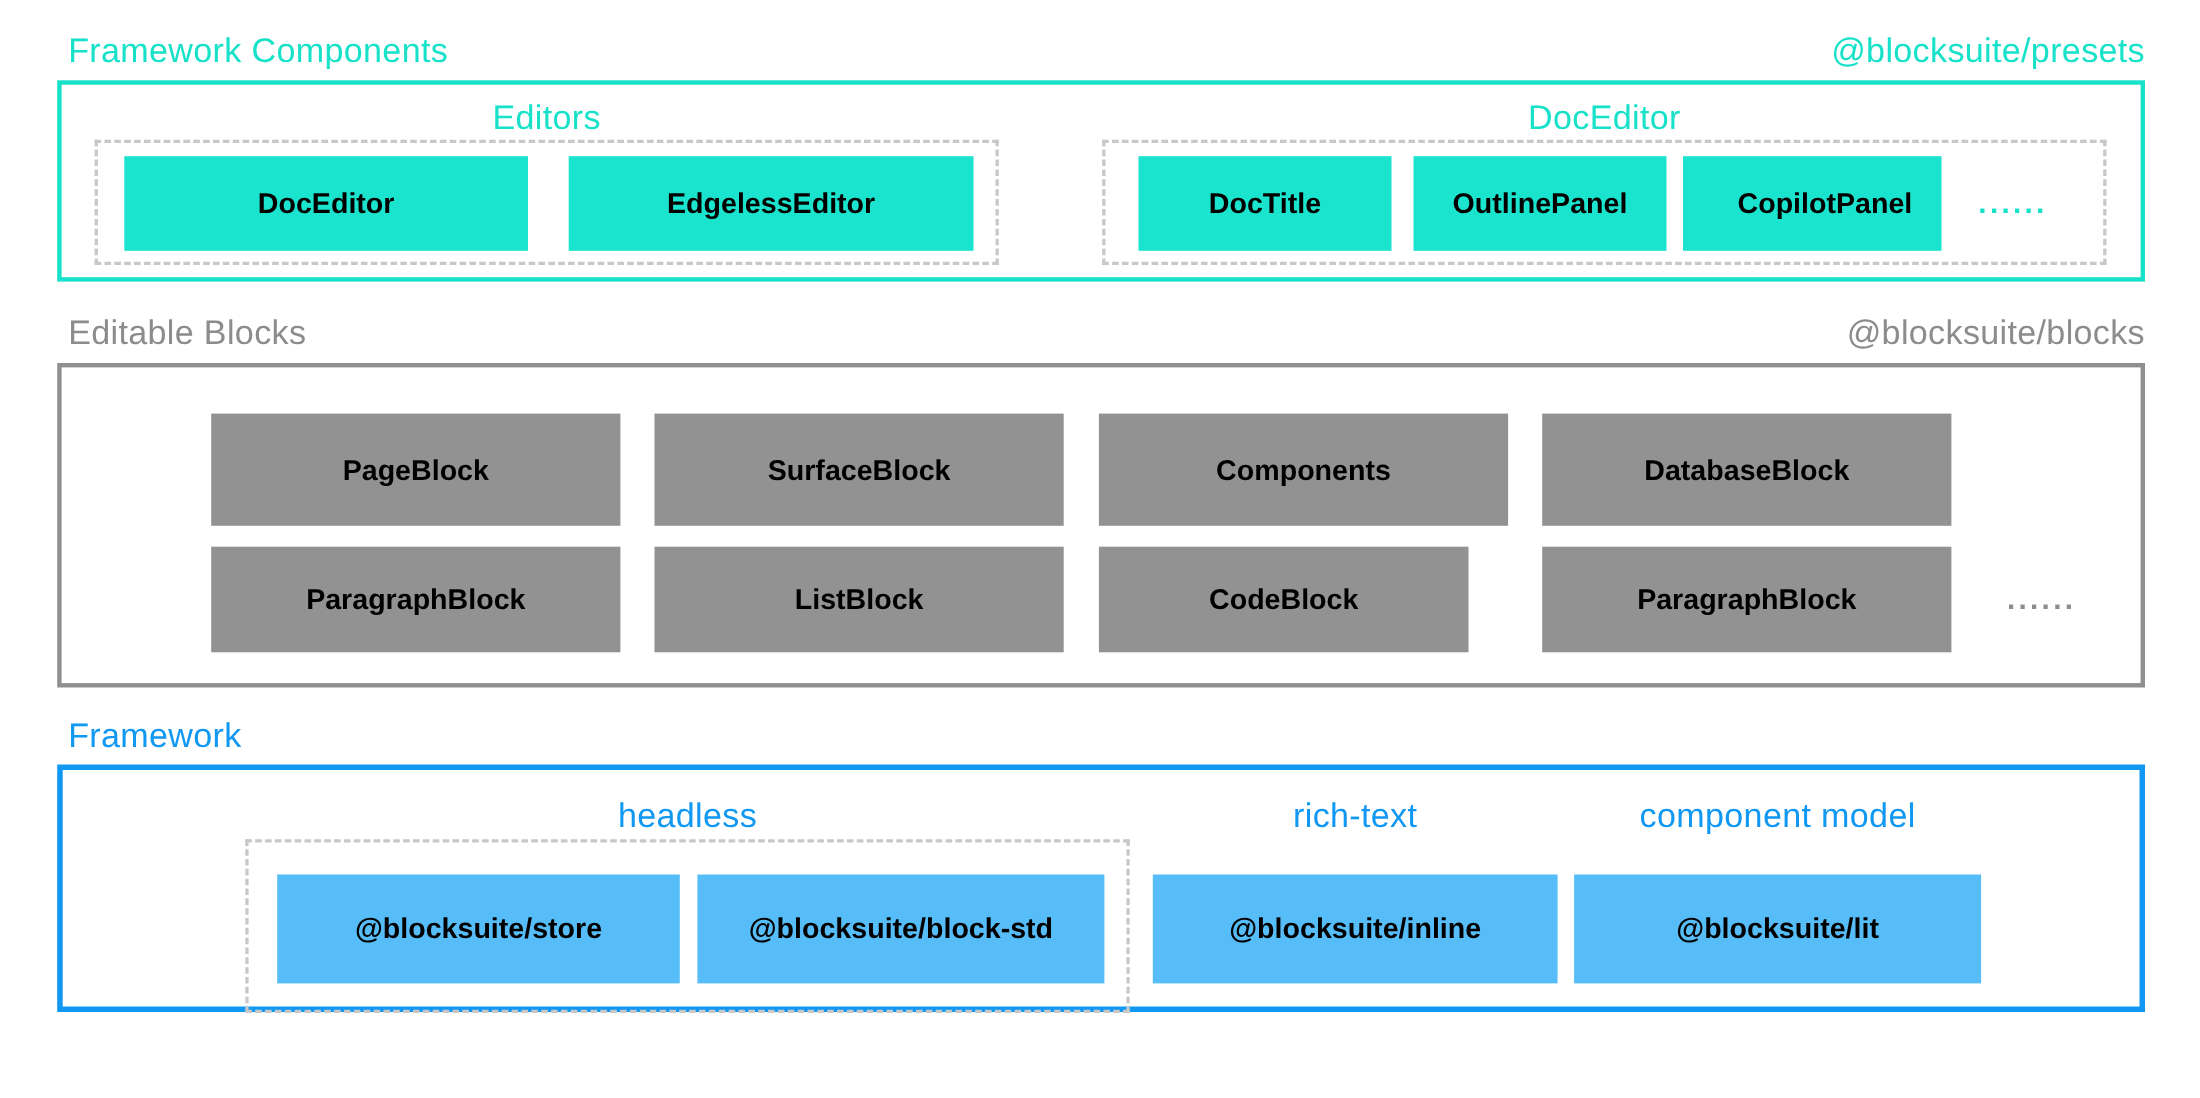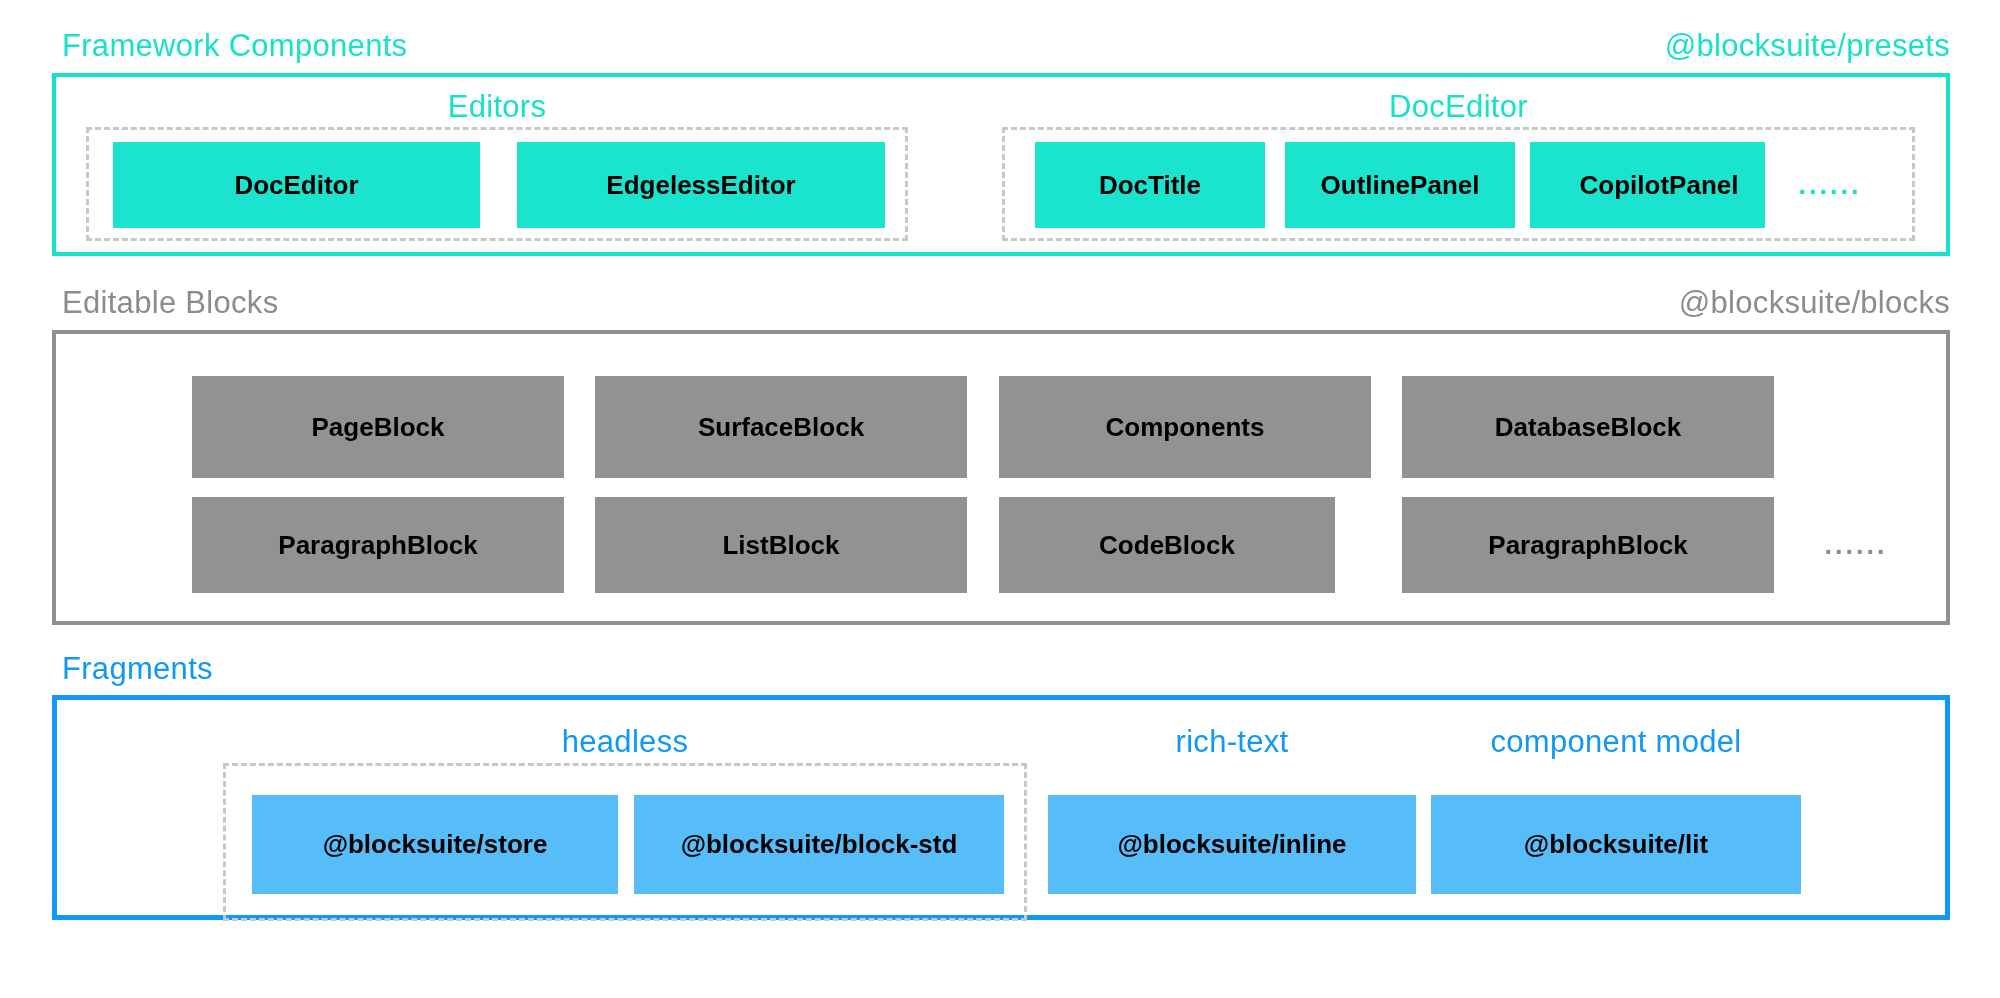--- a/index.html
+++ b/index.html
@@ -138,21 +138,21 @@
     <div class="blk gray blk-r1c2">SurfaceBlock</div>
     <div class="blk gray blk-r1c3">Components</div>
     <div class="blk gray blk-r1c4">DatabaseBlock</div>
     <div class="blk gray blk-r2c1">ParagraphBlock</div>
     <div class="blk gray blk-r2c2">ListBlock</div>
     <div class="blk gray blk-r2c3">CodeBlock</div>
     <div class="blk gray blk-r2c4">ParagraphBlock</div>
     <div class="dots blocks-dots gray-text">......</div>
   </div>
 
-  <span class="sec-label left blue-text" style="top:651px">Fragments</span>
+  <span class="sec-label left blue-text" style="top:651px">Framework</span>
 
   <div class="box framework-box">
 
     <div class="group-label headless-label blue-text">headless</div>
     <div class="group-label richtext-label blue-text">rich-text</div>
     <div class="group-label component-label blue-text">component model</div>
 
     <div class="dashed headless-dashed">
       <div class="blk blue blk-store">@blocksuite/store</div>
       <div class="blk blue blk-std">@blocksuite/block-std</div>

